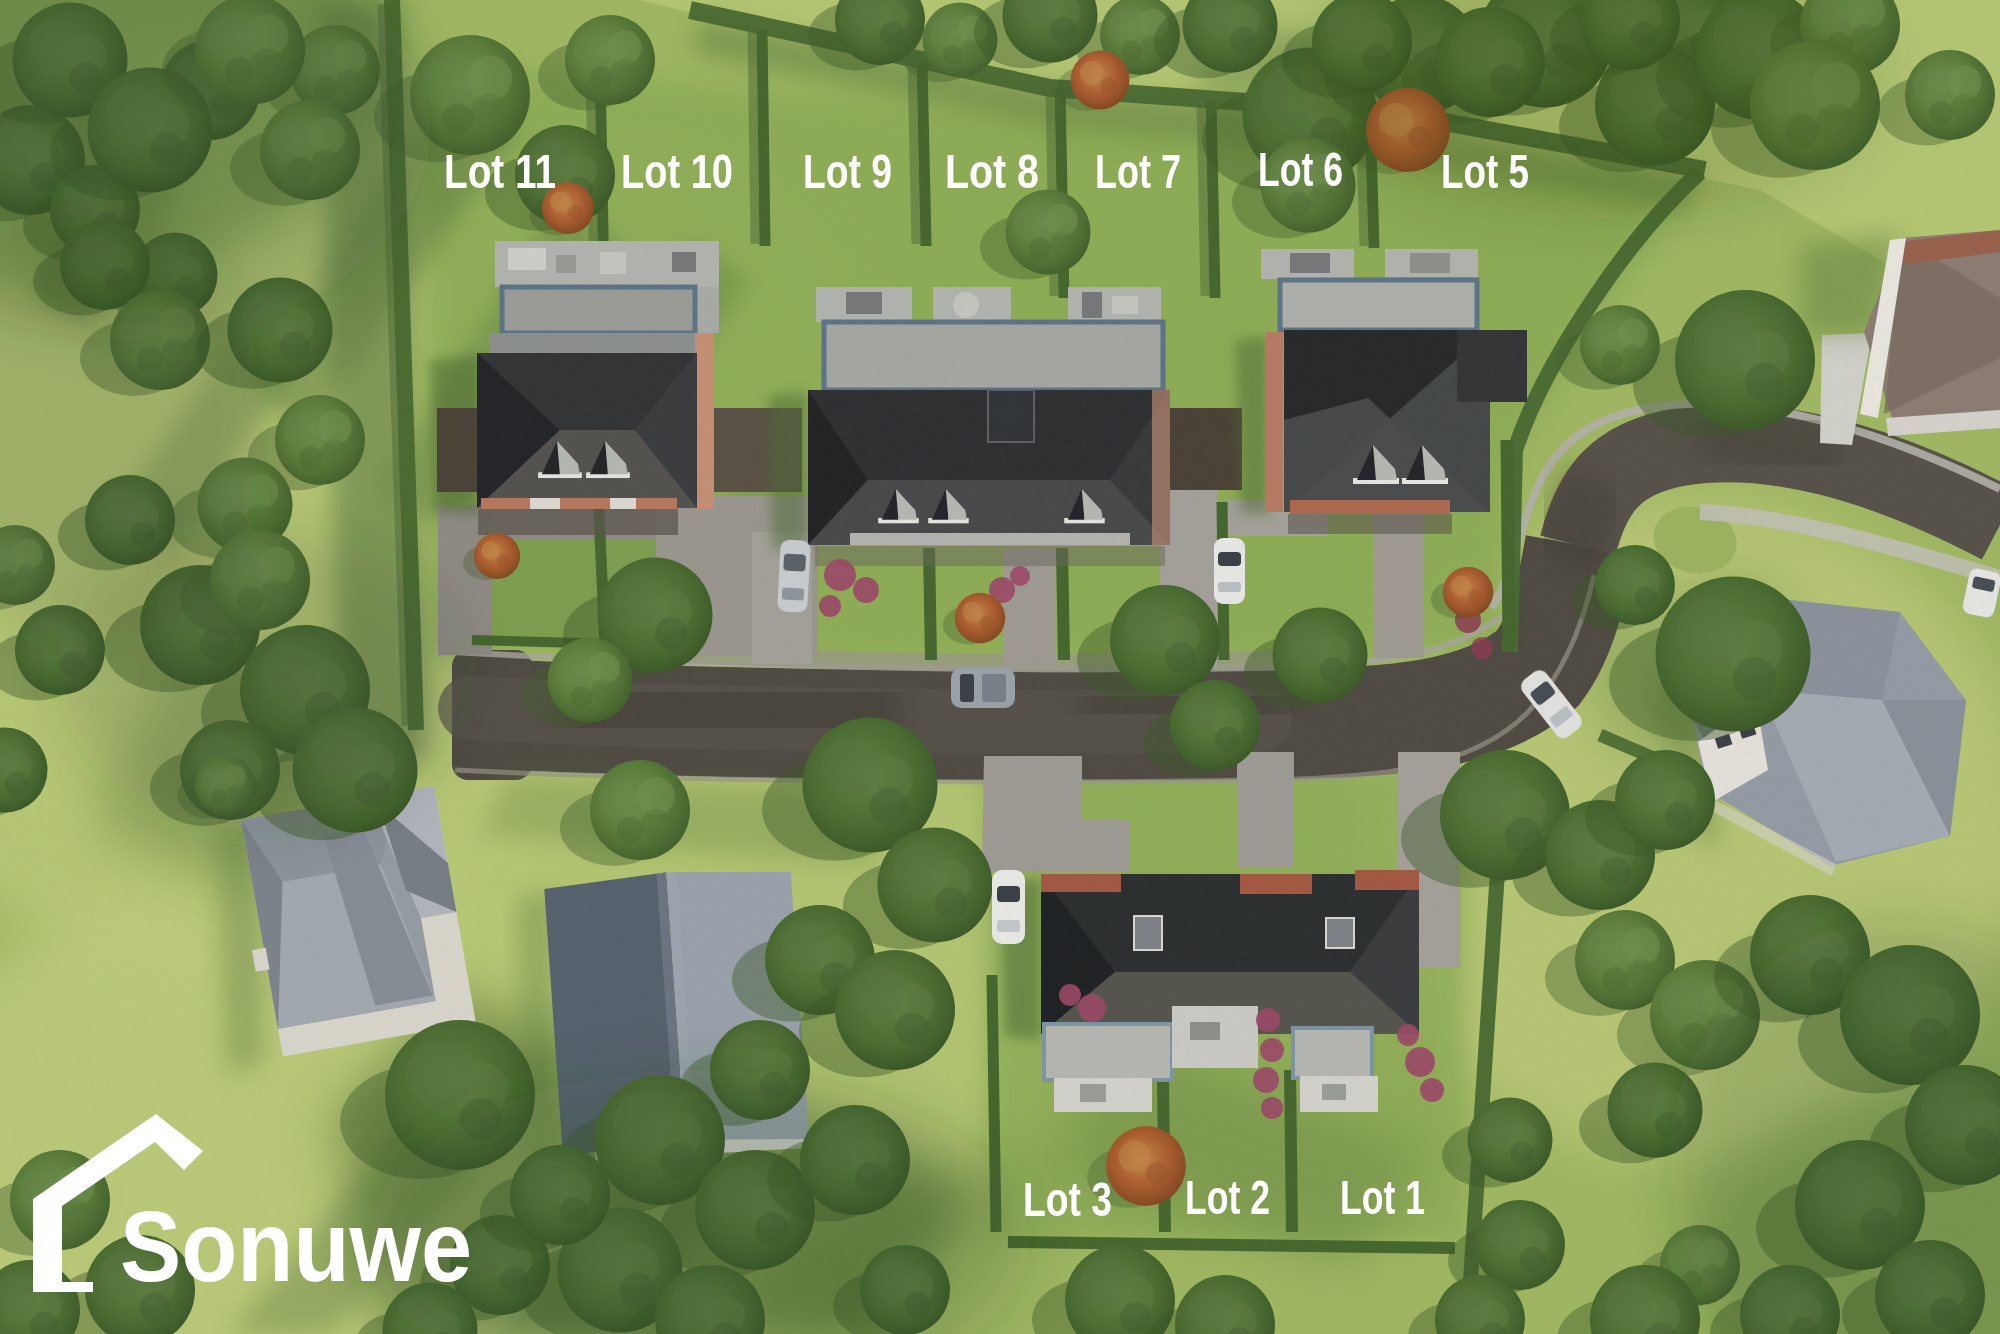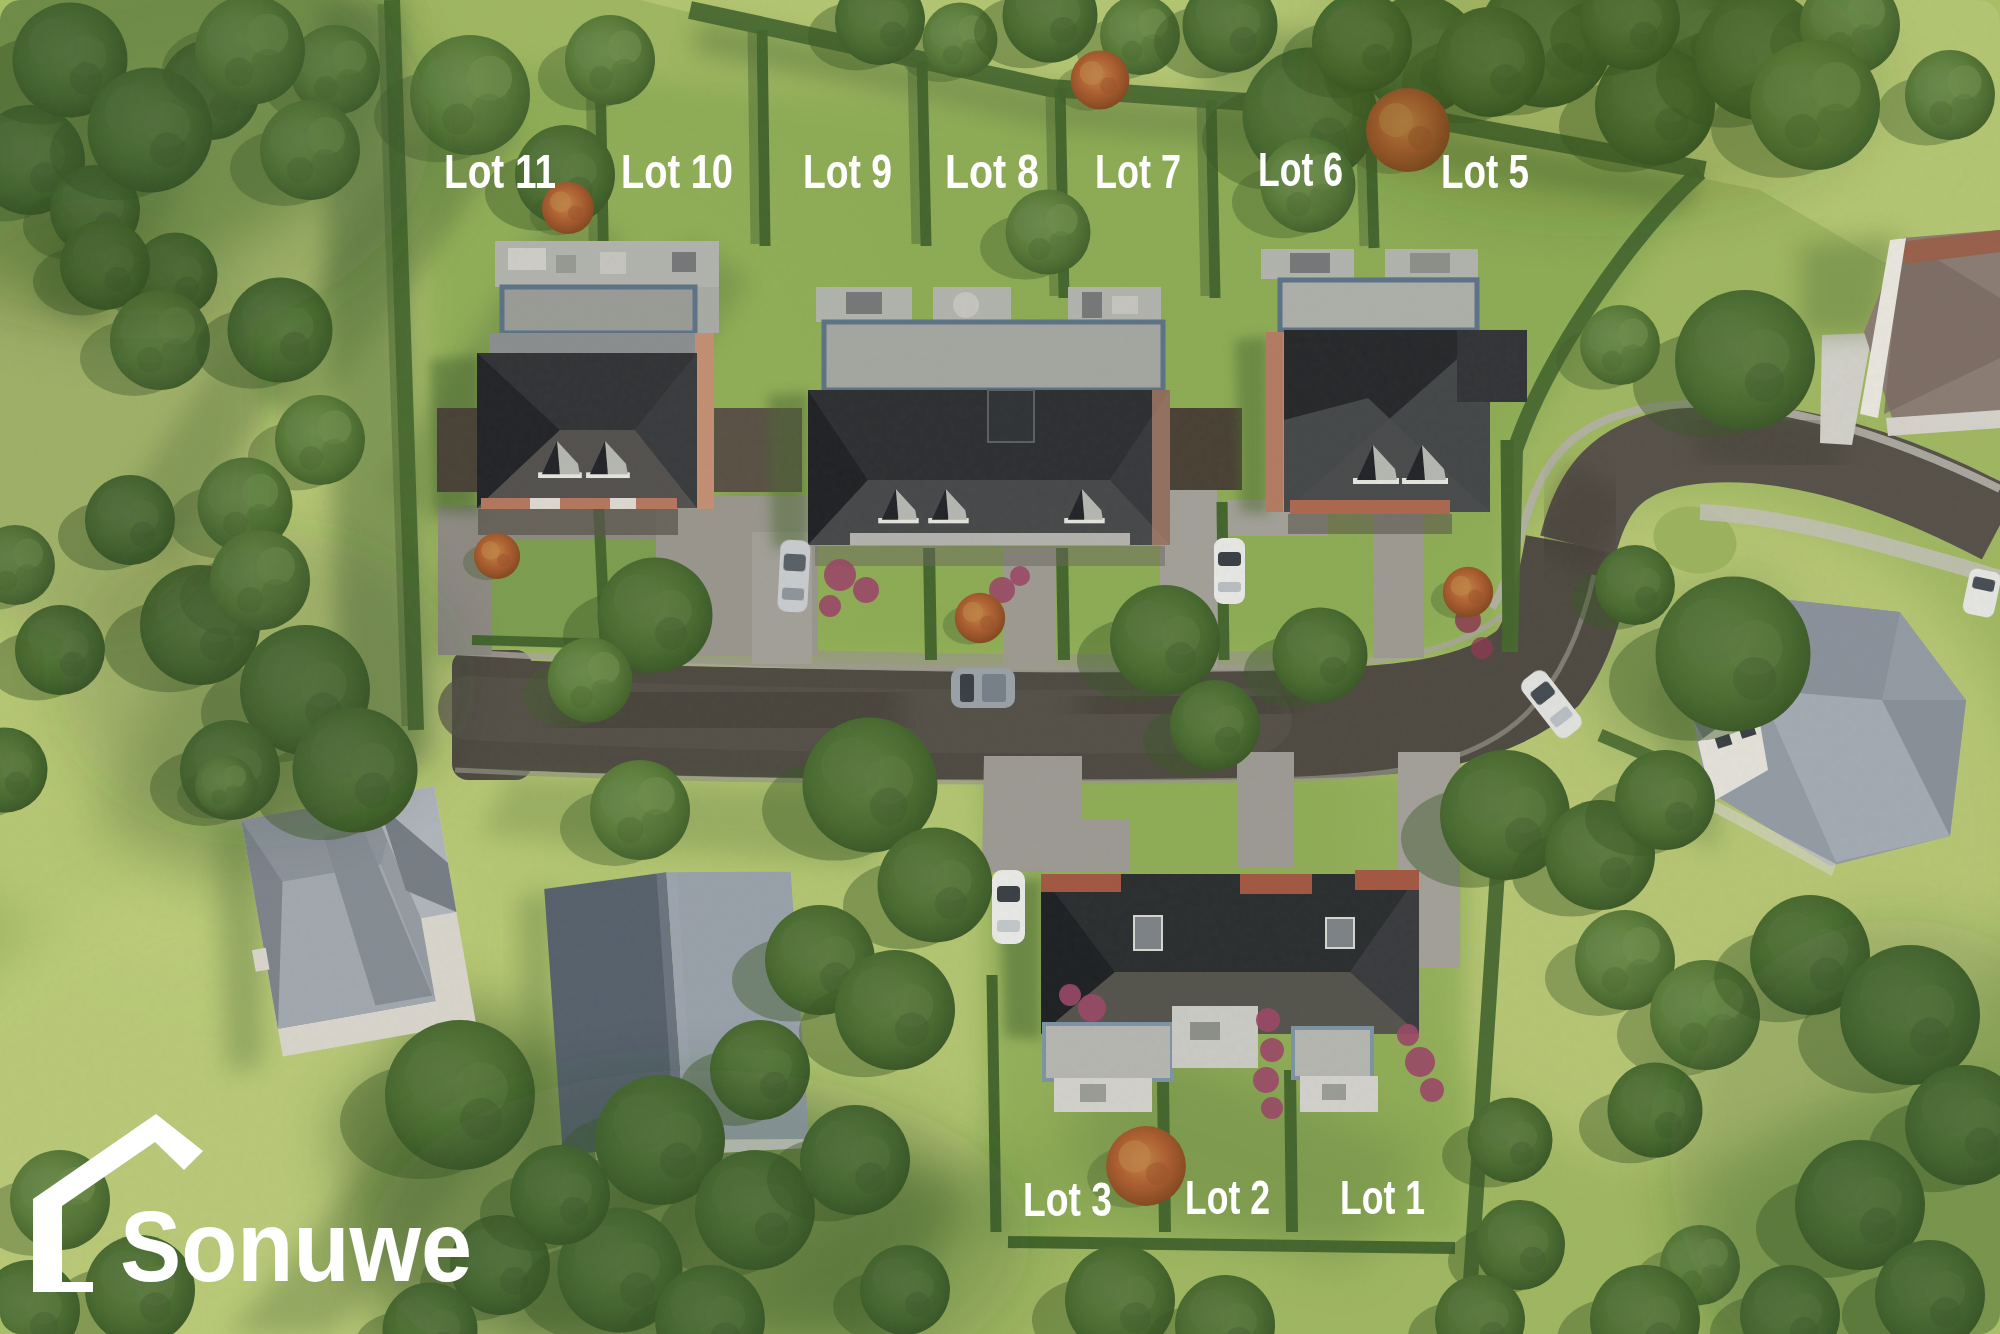--- a/index.html
+++ b/index.html
@@ -1,16 +1,16 @@
 <!DOCTYPE html>
 <html><head>
 <meta charset="utf-8">
 <style>
 html,body{margin:0;padding:0;background:#a7bd66;}
-#scene{width:2000px;height:1334px;overflow:hidden;position:relative;font-family:"Liberation Sans", sans-serif;border-radius:21px;}
+#scene{width:2000px;height:1334px;overflow:hidden;position:relative;font-family:"Liberation Sans", sans-serif;}
 svg{display:block;}
 </style>
 </head>
 <body>
 <div id="scene">
 <svg width="2000" height="1334" viewBox="0 0 2000 1334">
 <defs>
 <radialGradient id="treeG" cx="0.42" cy="0.4" r="0.68">
 <stop offset="0" stop-color="#74944e"></stop>
 <stop offset="0.55" stop-color="#597a3a"></stop>

